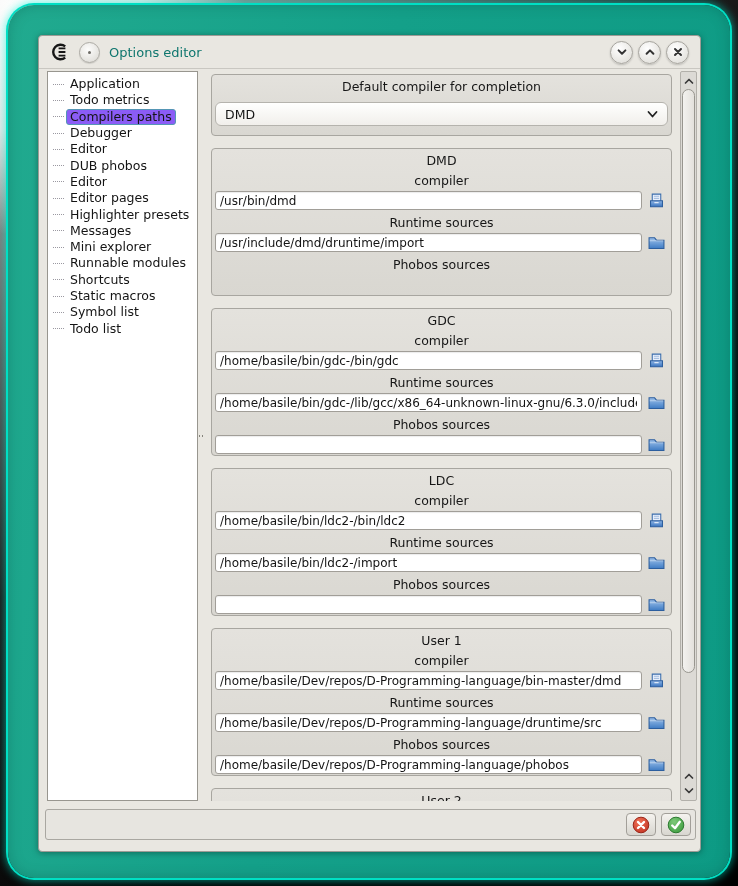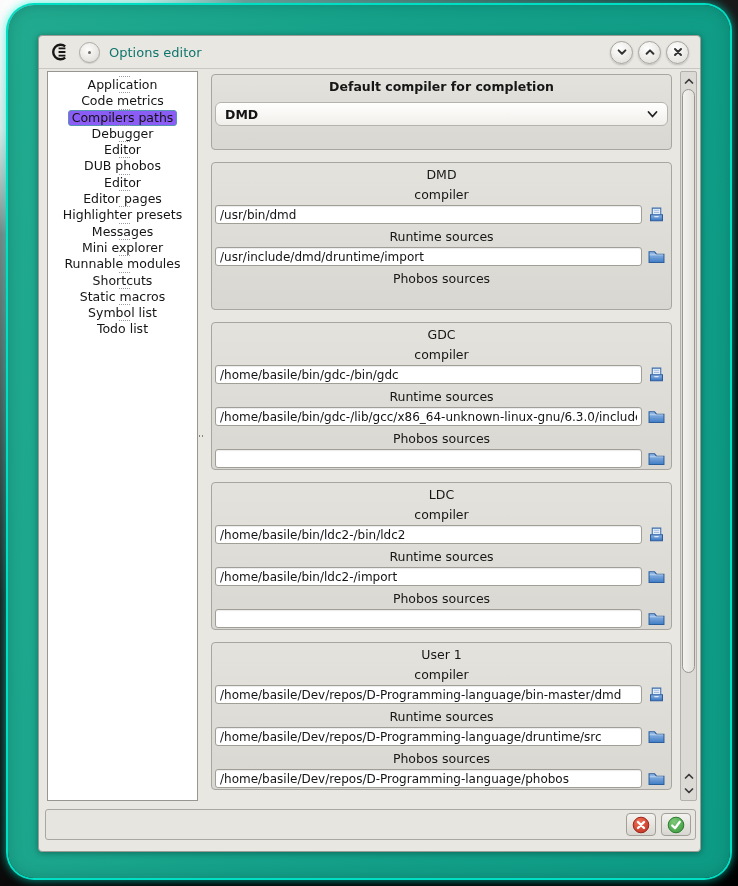--- a/index.html
+++ b/index.html
@@ -54,21 +54,21 @@
     display:flex; align-items:center; justify-content:center; cursor:pointer;
   }
   .wbtn svg { width:12px; height:12px; }
 
   
   .sidebar {
     position:absolute; left:8px; top:35px; width:151px; height:730px;
     background:#fff; border:1px solid #98968f; padding-top:4px;
     overflow:hidden;
   }
-  .side-item { display:flex; align-items:center; height:16.3px; cursor:pointer;flex-direction:column; }
+  .side-item { display:flex; align-items:center; height:16.3px; cursor:pointer; }
   .stub { width:11px; border-top:1px dotted #9a98a0; margin-left:5px; margin-right:2px; flex:0 0 auto; }
   .lbl {
     font-size:12.5px; color:#141414; line-height:14px;
     padding:0 3px; border:1px solid transparent; border-radius:3px; white-space:nowrap;
   }
   .lbl[data-state="selected"] { background:#8b5cf6; border-color:#5596b5; }
 
   
   .splitter {
     position:absolute; left:159px; top:35px; width:7px; height:730px;
@@ -83,21 +83,21 @@
   
   .main { position:absolute; left:166px; top:35px; width:492px; height:730px; }
   .content { position:absolute; left:0; top:0; width:474px; height:730px; overflow:hidden; padding-top:3px; }
 
   .group {
     width:461px; margin:0 0 12px 6px; height:148px;
     border:1px solid #a8a6a0; border-radius:4px;
     background:linear-gradient(#e4e2dd, #d9d7d1);
     overflow:hidden;
   }
-  .gdefault { height:76px;font-weight:bold; }
+  .gdefault { height:62px; }
   .ghead { padding-top:4px; text-align:center; font-size:12.5px; color:#161616; }
 
   .dropdown {
     margin:8px 3px 0; height:24px;
     border:1px solid #b5b3ad; border-radius:6px;
     background:linear-gradient(#fffffe, #f1efeb);
     display:flex; align-items:center; justify-content:space-between;
     padding:0 9px; font-size:12.5px; color:#141414; cursor:pointer;
   }
   .dropdown svg { width:11px; height:9px; }
@@ -209,21 +209,21 @@
 
     <div class="sidebar">
 
         <div class="side-item">
           <span class="stub"></span>
           <span class="lbl" data-state="">Application</span>
         </div>
 
         <div class="side-item">
           <span class="stub"></span>
-          <span class="lbl" data-state="">Code metrics</span>
+          <span class="lbl" data-state="">Todo metrics</span>
         </div>
 
         <div class="side-item">
           <span class="stub"></span>
           <span class="lbl" data-state="selected">Compilers paths</span>
         </div>
 
         <div class="side-item">
           <span class="stub"></span>
           <span class="lbl" data-state="">Debugger</span>

